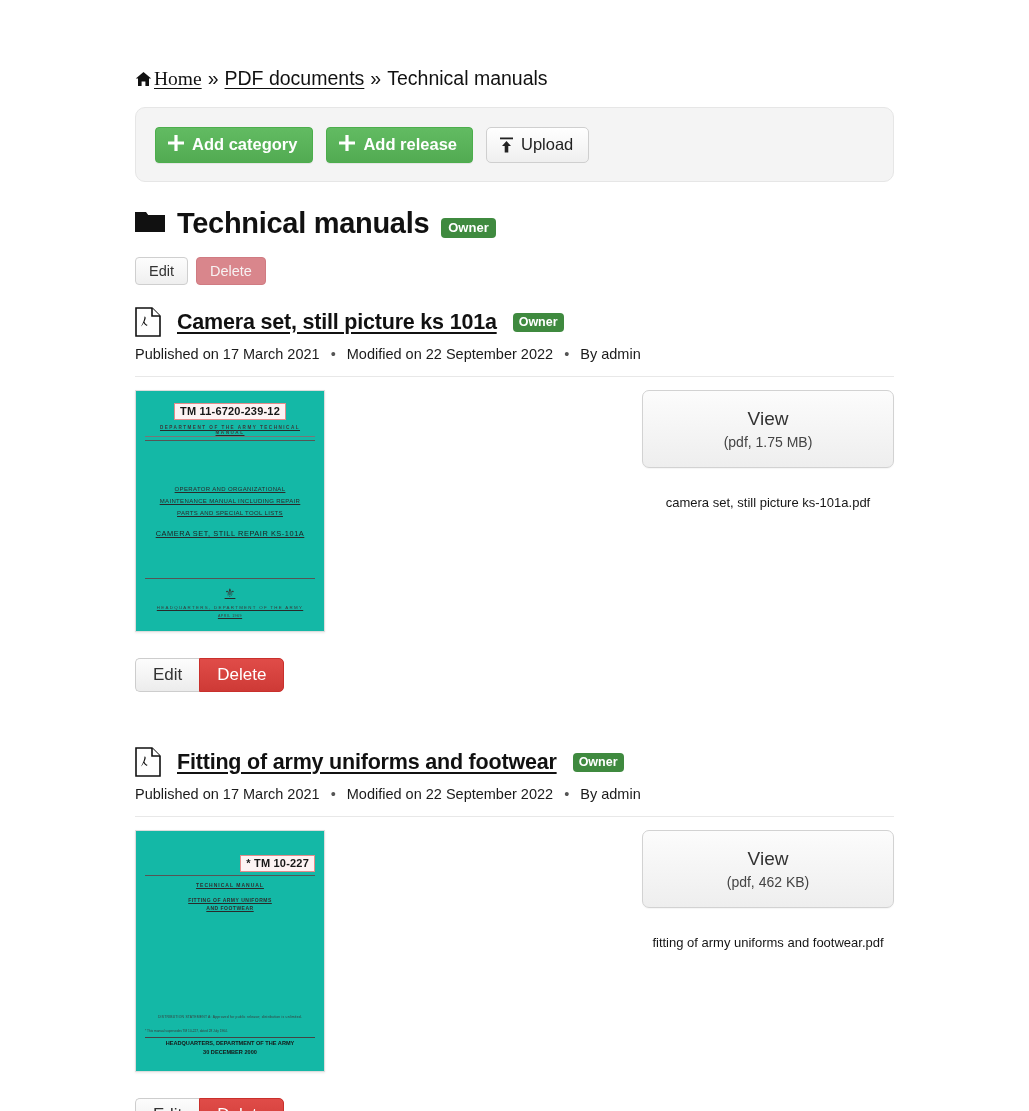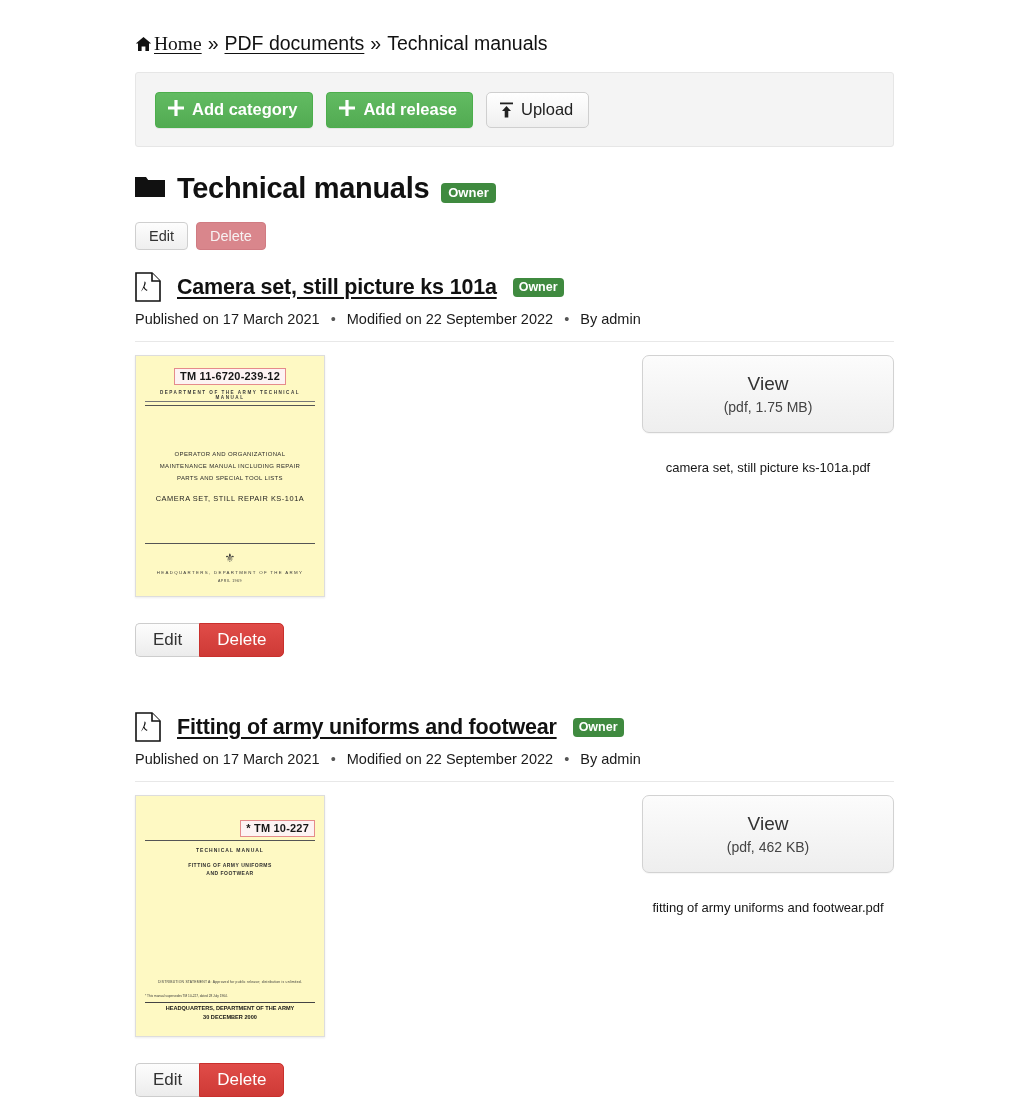--- a/index.html
+++ b/index.html
@@ -4,21 +4,21 @@
 <style>
   * { box-sizing: border-box; }
   html, body {
     margin: 0; padding: 0;
     width: 1029px; height: 1111px;
     background: #ffffff;
     font-family: "Liberation Sans", sans-serif;
     color: #111111;
     overflow: hidden;
   }
-  .page { position: relative; width: 1029px; height: 970px; }
+  .page { position: relative; width: 1029px; height: 970px; margin-top: 35px; }
 
   
   .breadcrumb {
     position: absolute; left: 135px; top: 29px;
     font-size: 19.5px; line-height: 28px;
     color: #111; white-space: nowrap;
     display: flex; align-items: baseline;
   }
   .home-icon { display: inline-block; margin-right: 2px; position: relative; top: 2px; }
   .crumb-link {
@@ -28,21 +28,21 @@
   .crumb-home { font-family: "Liberation Serif", serif; }
   .crumb-sep { margin: 0 6px; color: #111; }
   .crumb-current { color: #111; }
 
   
   .toolbar {
     position: absolute; left: 135px; top: 72px;
     width: 759px; height: 75px;
     background: #f4f4f4;
     border: 1px solid #e6e6e6;
-    border-radius: 3px;
+    border-radius: 10px;
     display: flex; align-items: center;
     padding-left: 19px;
     gap: 13px;
   }
   .btn {
     font-family: "Liberation Sans", sans-serif;
     border-radius: 4px;
     display: inline-flex; align-items: center; justify-content: center;
     cursor: pointer; white-space: nowrap;
     border: 1px solid transparent;
@@ -137,28 +137,29 @@
     height: 1px; background: #e8e8e8; width: 759px;
   }
   .doc-body {
     margin-top: 13px;
     display: flex; justify-content: space-between; align-items: flex-start;
   }
 
   
   .thumb {
     width: 190px; height: 242px;
-    background: #fef9c3;
+    background: #14b8a6;
     border: 1px solid #dddddd;
     box-shadow: 0 1px 2px rgba(0,0,0,0.08);
     padding: 10px 9px 20px;
     position: relative;
     overflow: hidden;
     font-family: "Liberation Sans", sans-serif;
     color: #2a2a2a;
+    text-decoration: underline;
   }
   .tm-box {
     border: 1px solid #e58b8b;
     background: #fdf3f3;
     display: inline-block;
     padding: 1px 5px 2px;
     font-size: 11px; font-weight: 700; letter-spacing: 0.2px;
     color: #171717;
   }
   .t-center { text-align: center; }

